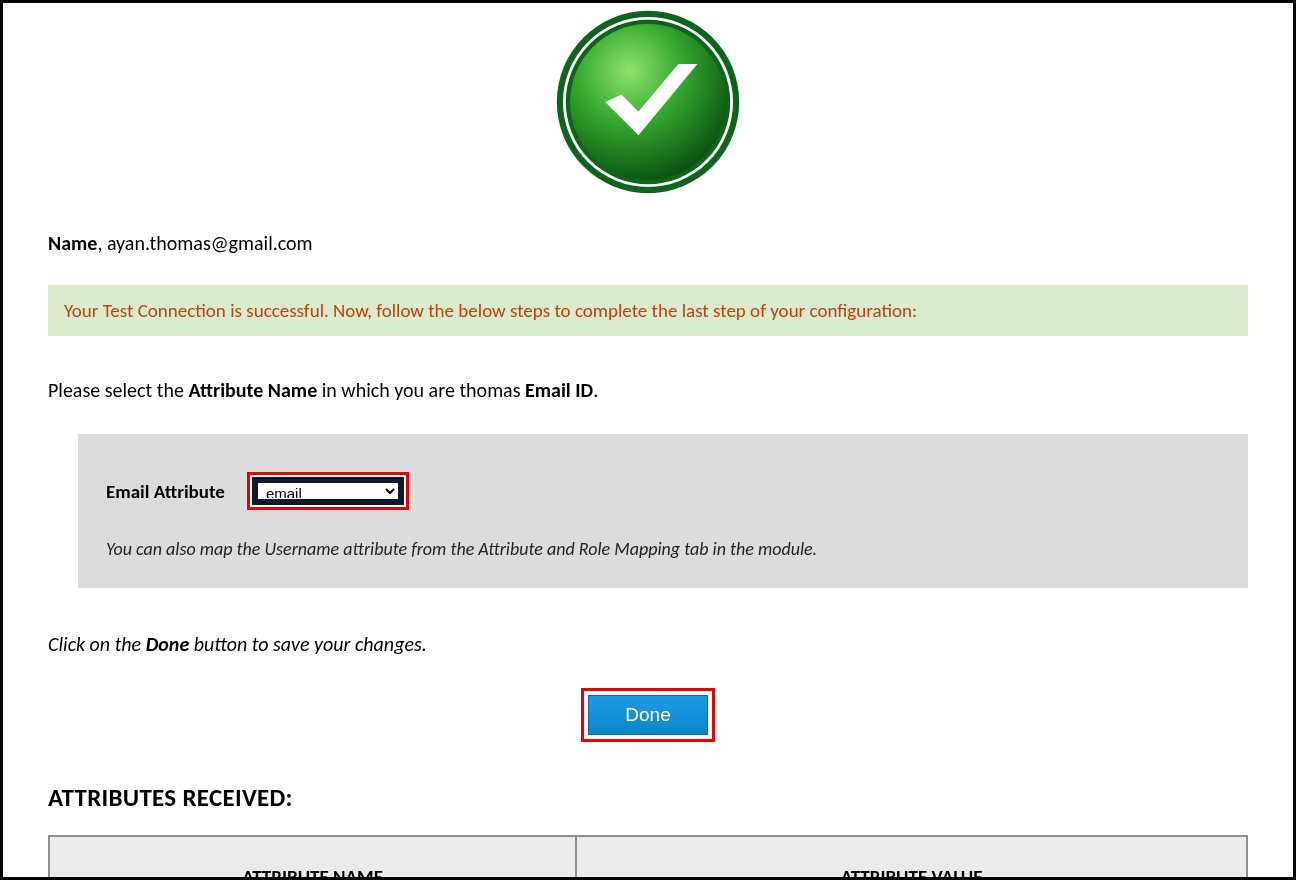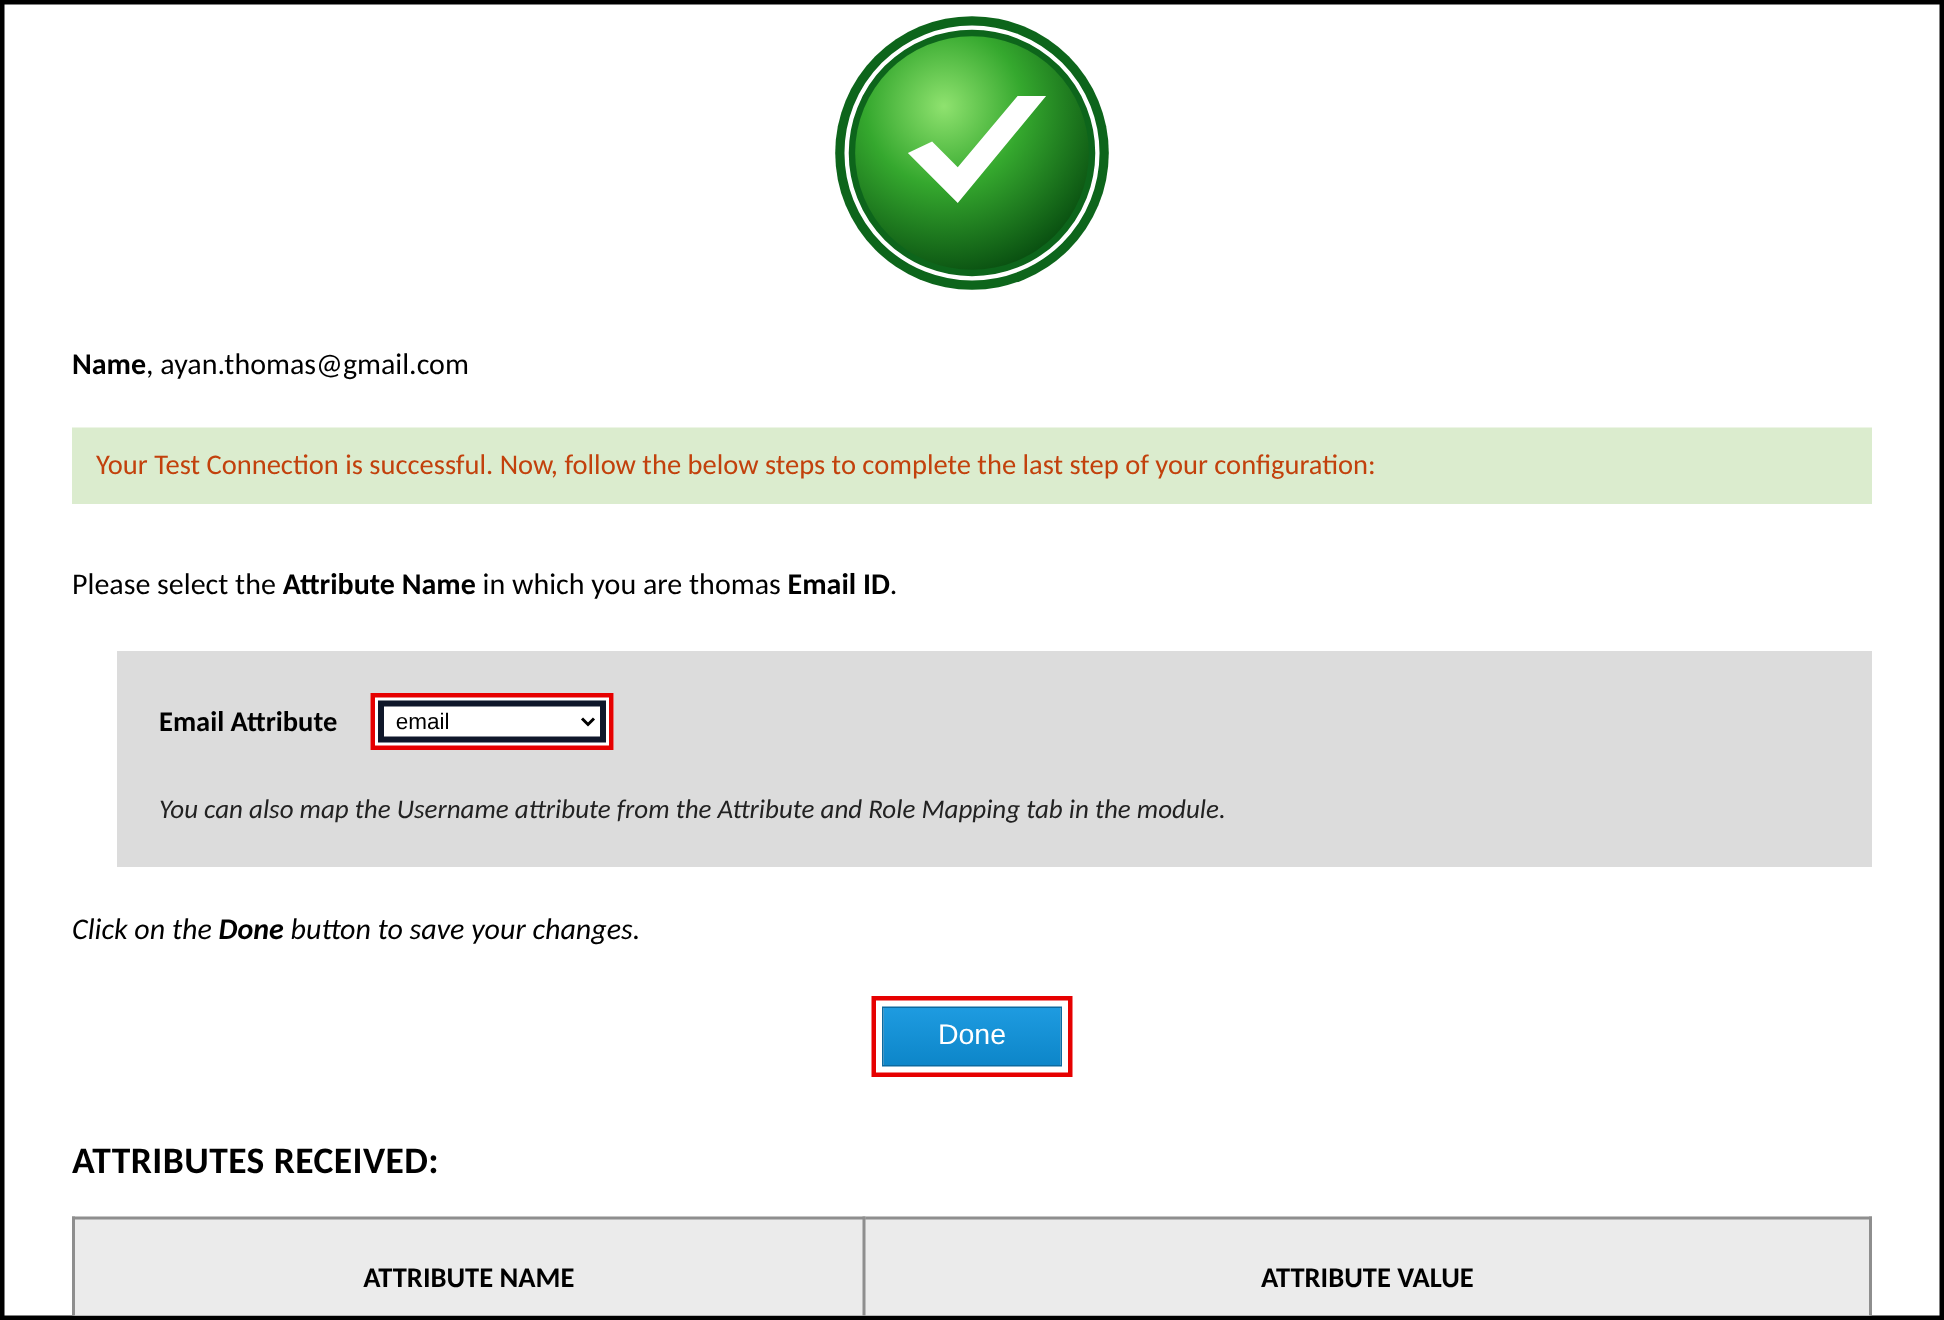--- a/index.html
+++ b/index.html
@@ -38,21 +38,21 @@
       color: #c2410c;
     }
     .instruction {
       margin-top: 42px;
       font-size: 20px;
     }
     .instruction b { font-weight: 700; }
     .gray-panel {
       margin: 32px 0 0 30px;
       background: #dcdcdc;
-      padding: 28px 28px 28px 28px;
+      padding: 38px 28px 28px 28px;
     }
     .attr-row {
       display: flex;
       align-items: center;
       gap: 22px;
     }
     .attr-label {
       font-weight: 700;
       font-size: 19px;
     }
@@ -60,31 +60,31 @@
       border: 3px solid #e60000;
       background: #fff;
       padding: 2px;
       display: inline-flex;
     }
     .attr-select {
       width: 152px;
       height: 28px;
       font-size: 15px;
       padding: 1px 4px;
-      border: 4px solid #0f172a;
+      border: 6px solid #0f172a;
       background: #fff;
     }
     .hint {
       margin-top: 28px;
       font-style: italic;
       font-size: 18px;
       color: #222;
     }
     .save-line {
-      margin-top: 30px;
+      margin-top: 44px;
       font-style: italic;
       font-size: 20px;
     }
     .save-line b { font-weight: 700; font-style: italic; }
     .done-wrap {
       display: flex;
       justify-content: center;
       margin-top: 32px;
     }
     .done-highlight {

